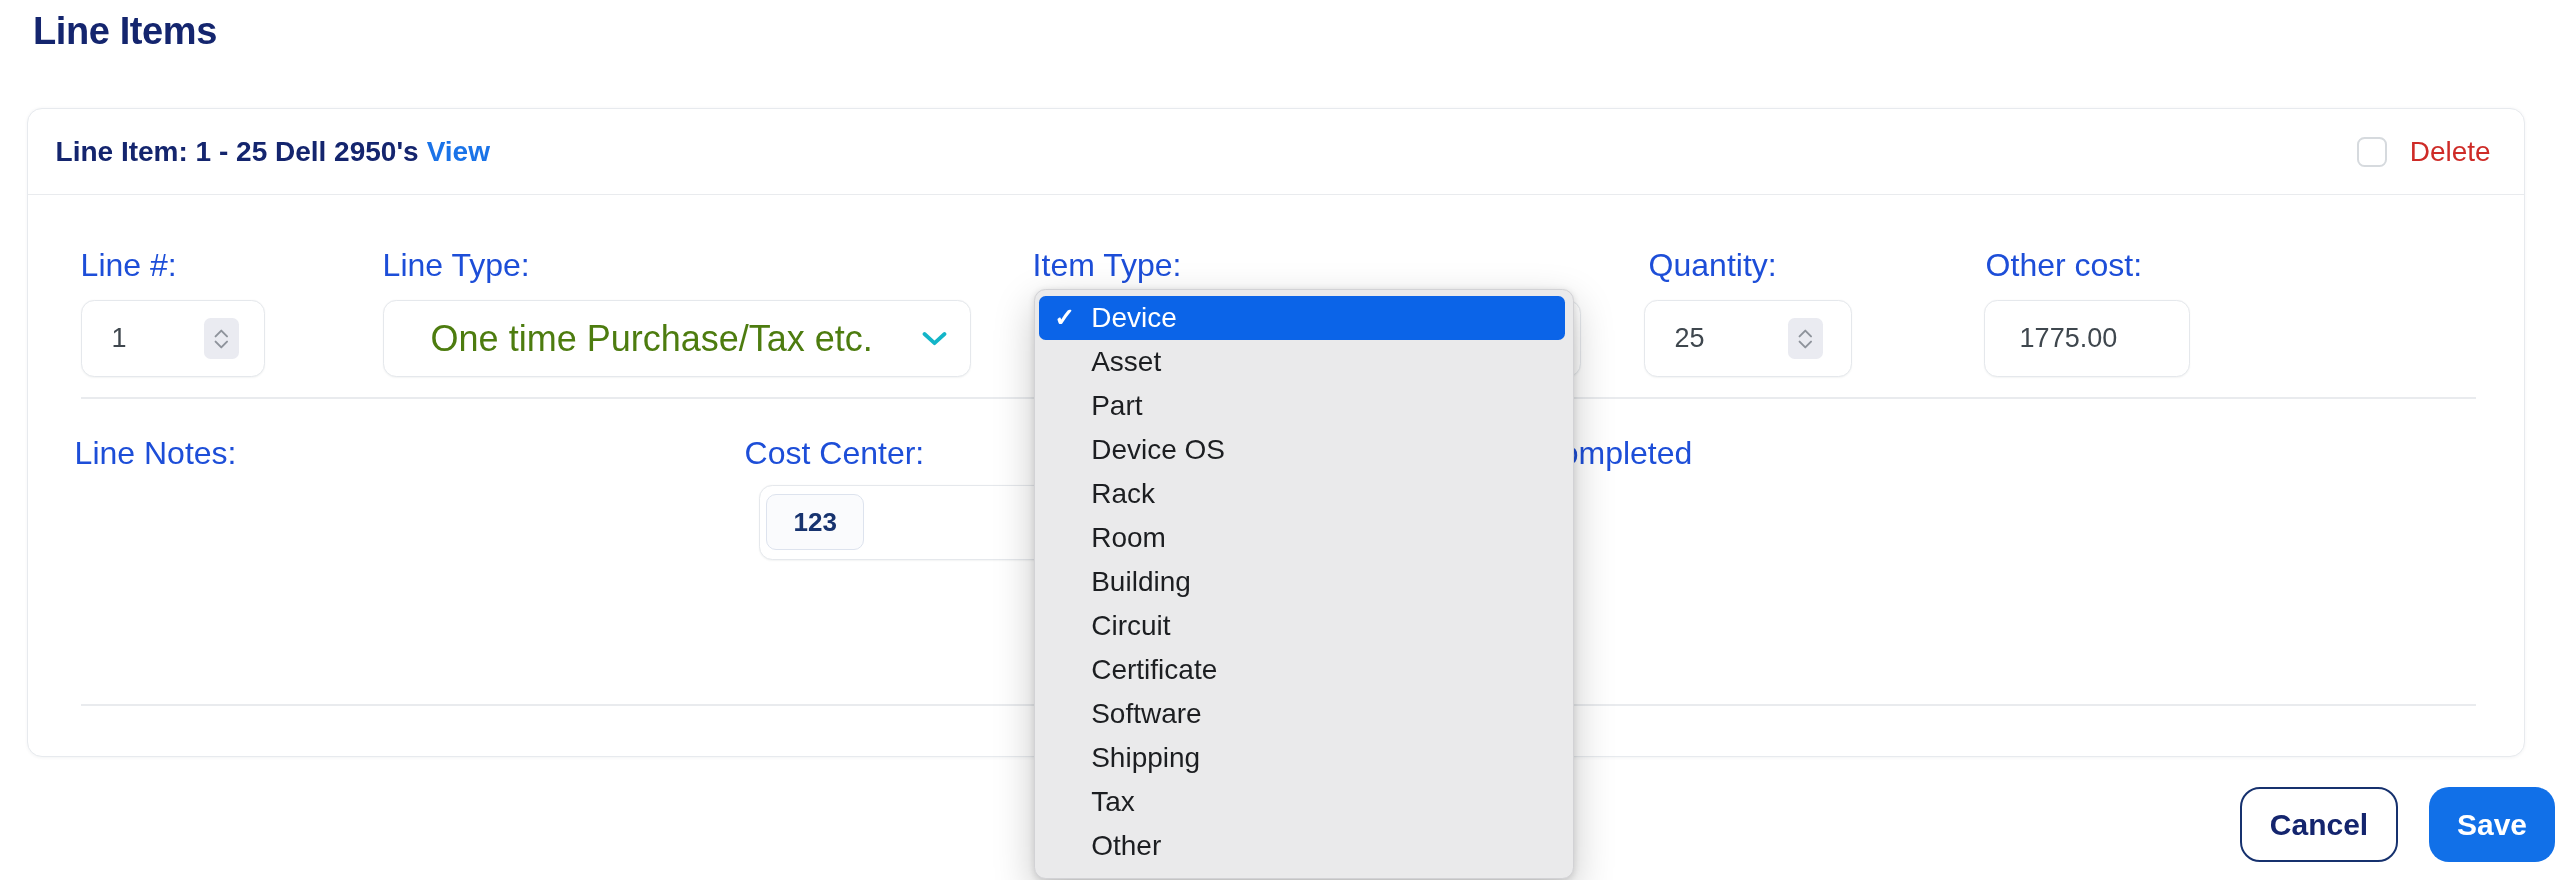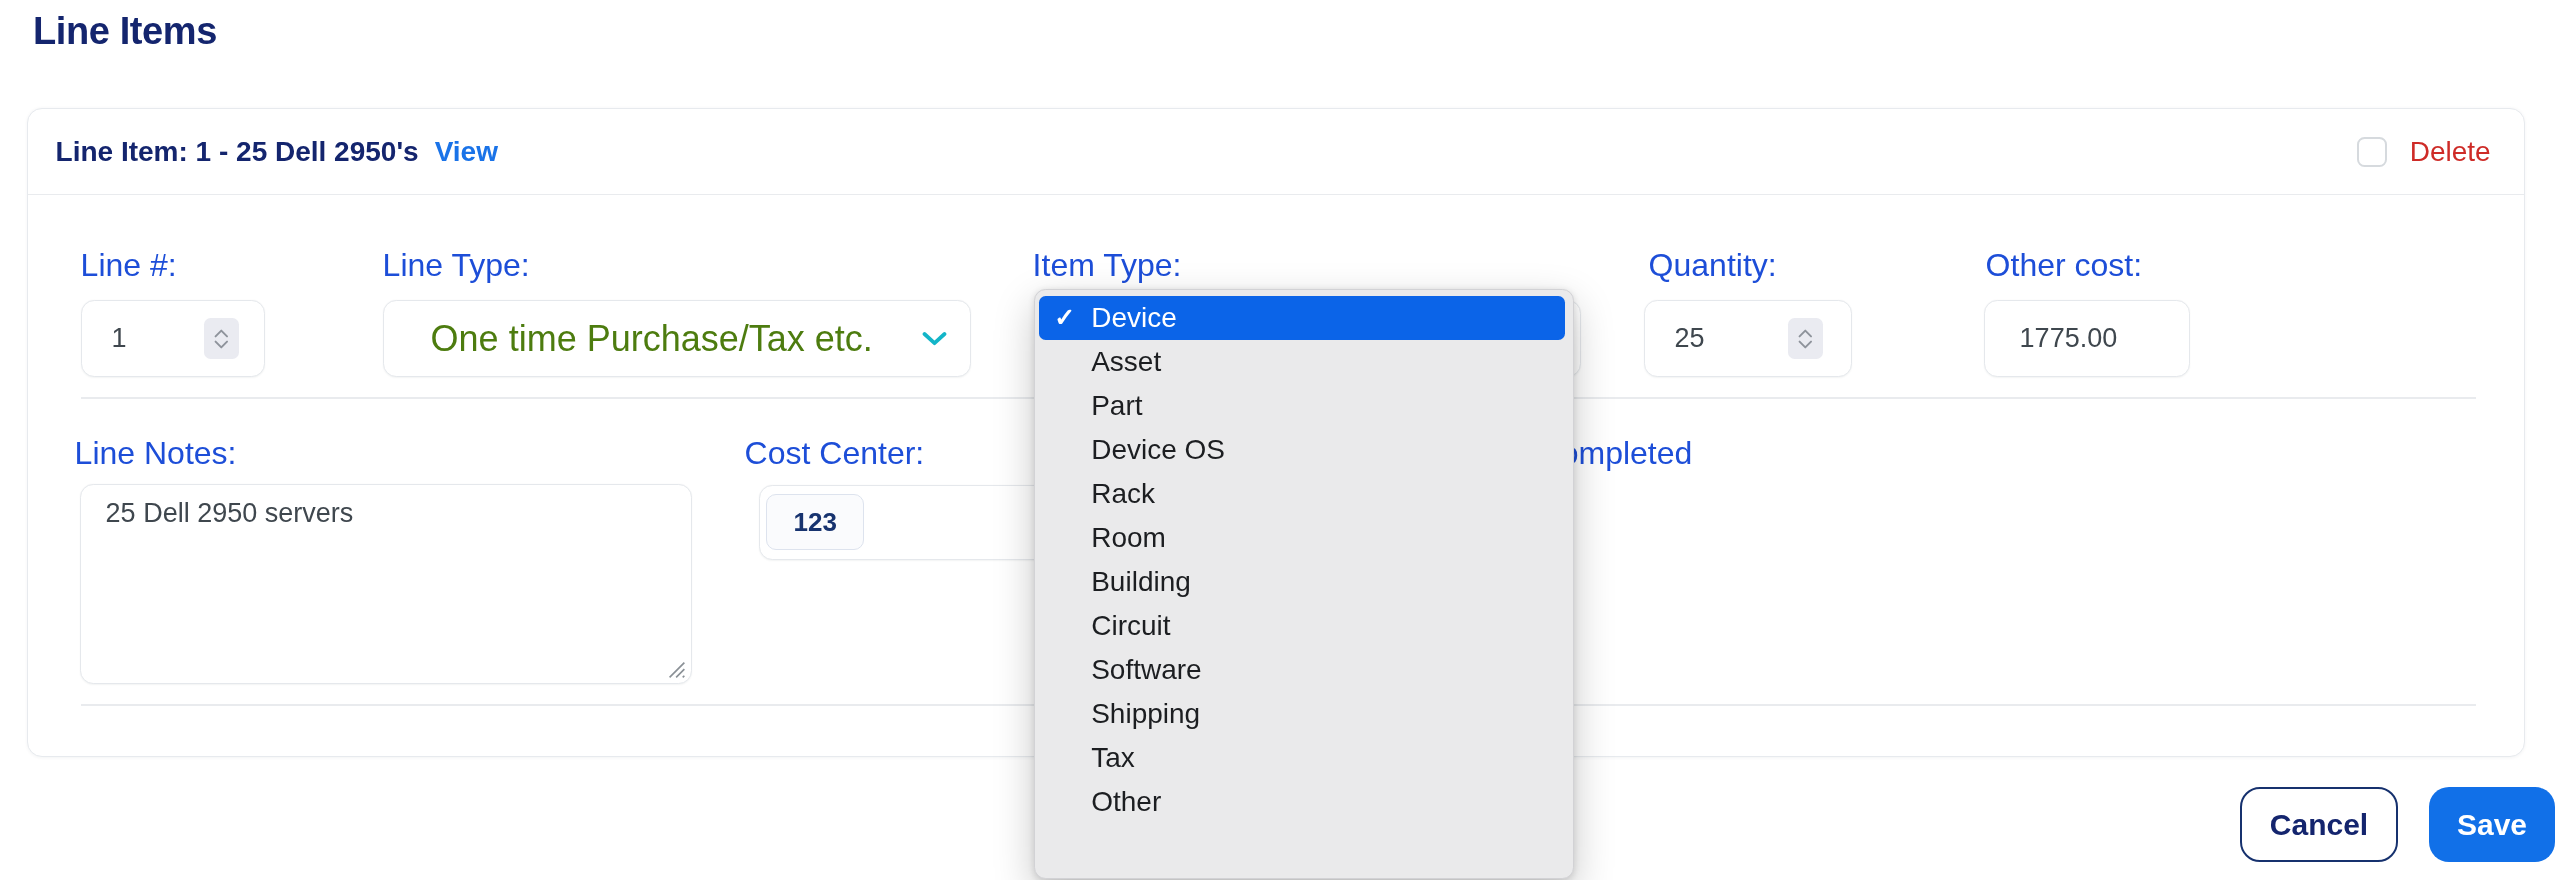--- a/index.html
+++ b/index.html
@@ -18,21 +18,21 @@
   .card {
     position:absolute; left:26.6px; top:108px; width:2498px; height:649px;
     background:#fff; border:1.7px solid #e7eaee; border-radius:15px;
     box-shadow:0 0.8px 3.3px rgba(20,30,50,0.05);
   }
   .card-header {
     position:absolute; left:0; top:0; right:0; height:86px;
     display:flex; align-items:center; justify-content:space-between;
     padding:0 33px 0 28px; border-bottom:1.7px solid #e9ebee;
   }
-  .header-left { display:flex; align-items:baseline; gap:16px; font-size:28px; font-weight:700; color:#14256e; }
+  .header-left { display:flex; align-items:baseline; gap:8px; font-size:28px; font-weight:700; color:#14256e; }
   .view-link { color:#1a73e8; cursor:pointer; }
   .header-right { display:flex; align-items:center; gap:23px;text-align:right; }
   .checkbox { width:30px; height:30px; border:2.5px solid #d6dade; border-radius:7.5px; background:#fff; cursor:pointer; }
   .delete-label { font-size:28px; font-weight:500; color:#ce2b27; cursor:pointer; }
 
   
   .flabel { position:absolute; font-size:32px; font-weight:500; color:#1d4ed8; white-space:nowrap; }
   .field {
     position:absolute; background:#fff; border:1.7px solid #e5e8ec; border-radius:13.3px;
     box-shadow:0 0.8px 1.7px rgba(27,35,48,0.05);
@@ -159,28 +159,20 @@
     <div class="field" style="left:1956px; top:191px; width:206px; height:77px;">
       <input class="field-input" style="padding-left: 35px;" type="text" value="1775.00">
     </div>
 
     <div class="hsep" style="top:288px;"></div>
 
     <div class="flabel" style="left:47px;   top:326px;">Line Notes:</div>
     <div class="flabel" style="left:717px;  top:326px;">Cost Center:</div>
     <div class="flabel" style="left:1510px; top:326px;">Completed</div>
 
-    <div class="field notes-box" style="left:52px; top:375px; width:612px; height:200px;">
-      <textarea class="notes-textarea" style="">25 Dell 2950 servers</textarea>
-      <svg class="resize-handle" width="23" height="23" viewBox="0 0 28 28">
-        <line x1="26" y1="8" x2="8" y2="26" stroke="#8a9096" stroke-width="2"></line>
-        <line x1="26" y1="16" x2="16" y2="26" stroke="#8a9096" stroke-width="2"></line>
-        <line x1="26" y1="24" x2="24" y2="26" stroke="#8a9096" stroke-width="2"></line>
-      </svg>
-    </div>
 
     <div class="field" style="left:731px; top:376px; width:615px; height:75px;">
       <div class="cc-tag">123</div>
     </div>
 
     <div class="hsep" style="top:595px;"></div>
   </div>
 
   <div class="menu">
       <div class="menu-item selected">
@@ -210,20 +202,24 @@
       <div class="menu-item">
         <span class="check">✓</span>
         <span>Building</span>
       </div>
       <div class="menu-item">
         <span class="check">✓</span>
         <span>Circuit</span>
       </div>
       <div class="menu-item">
         <span class="check">✓</span>
+        <span>Certificate</span>
+      </div>
+      <div class="menu-item">
+        <span class="check">✓</span>
         <span>Software</span>
       </div>
       <div class="menu-item">
         <span class="check">✓</span>
         <span>Shipping</span>
       </div>
       <div class="menu-item">
         <span class="check">✓</span>
         <span>Tax</span>
       </div>

